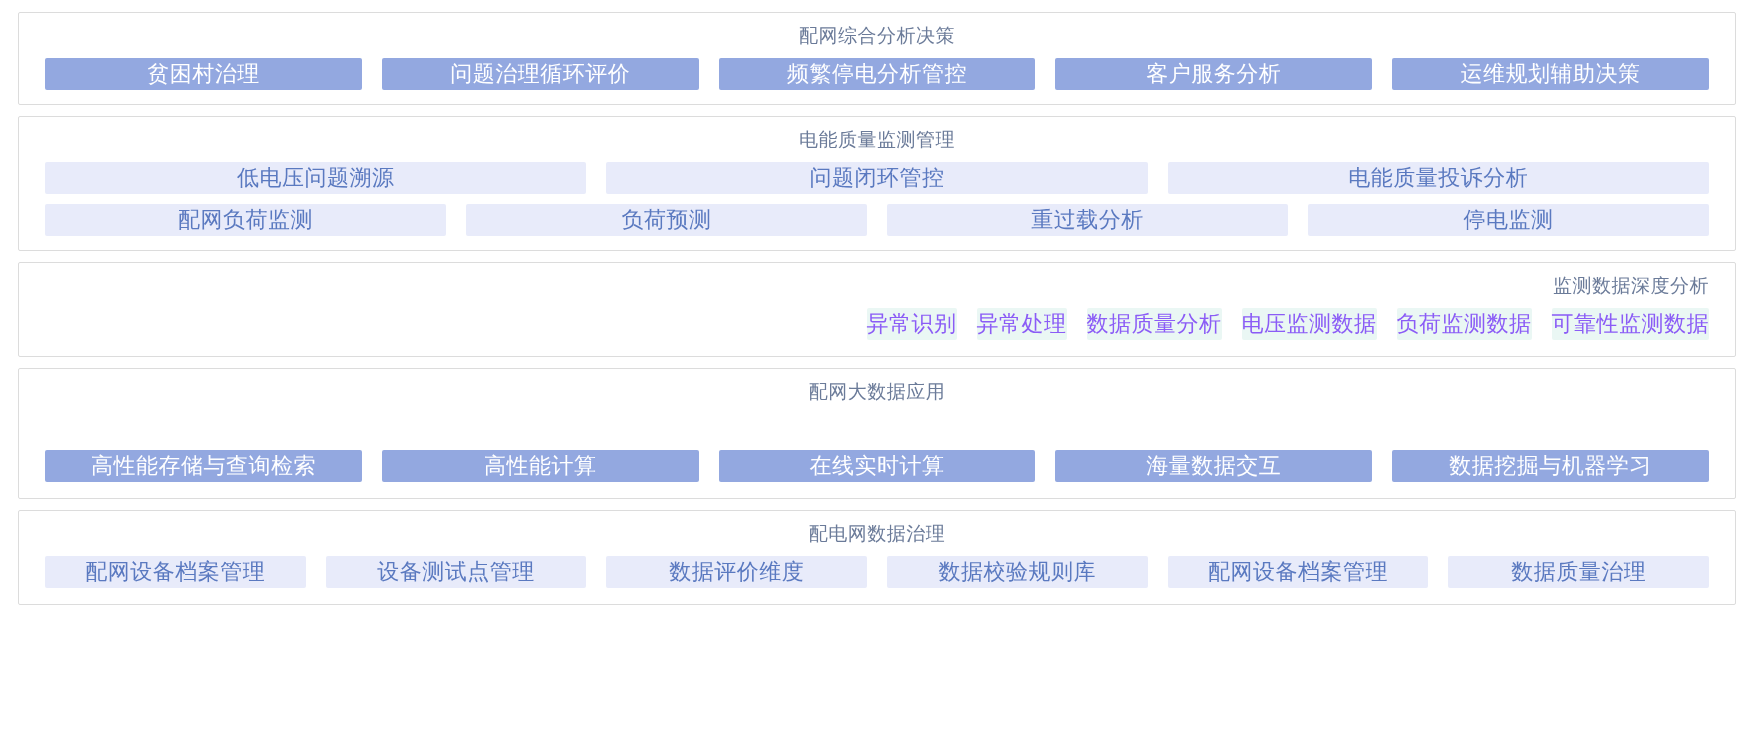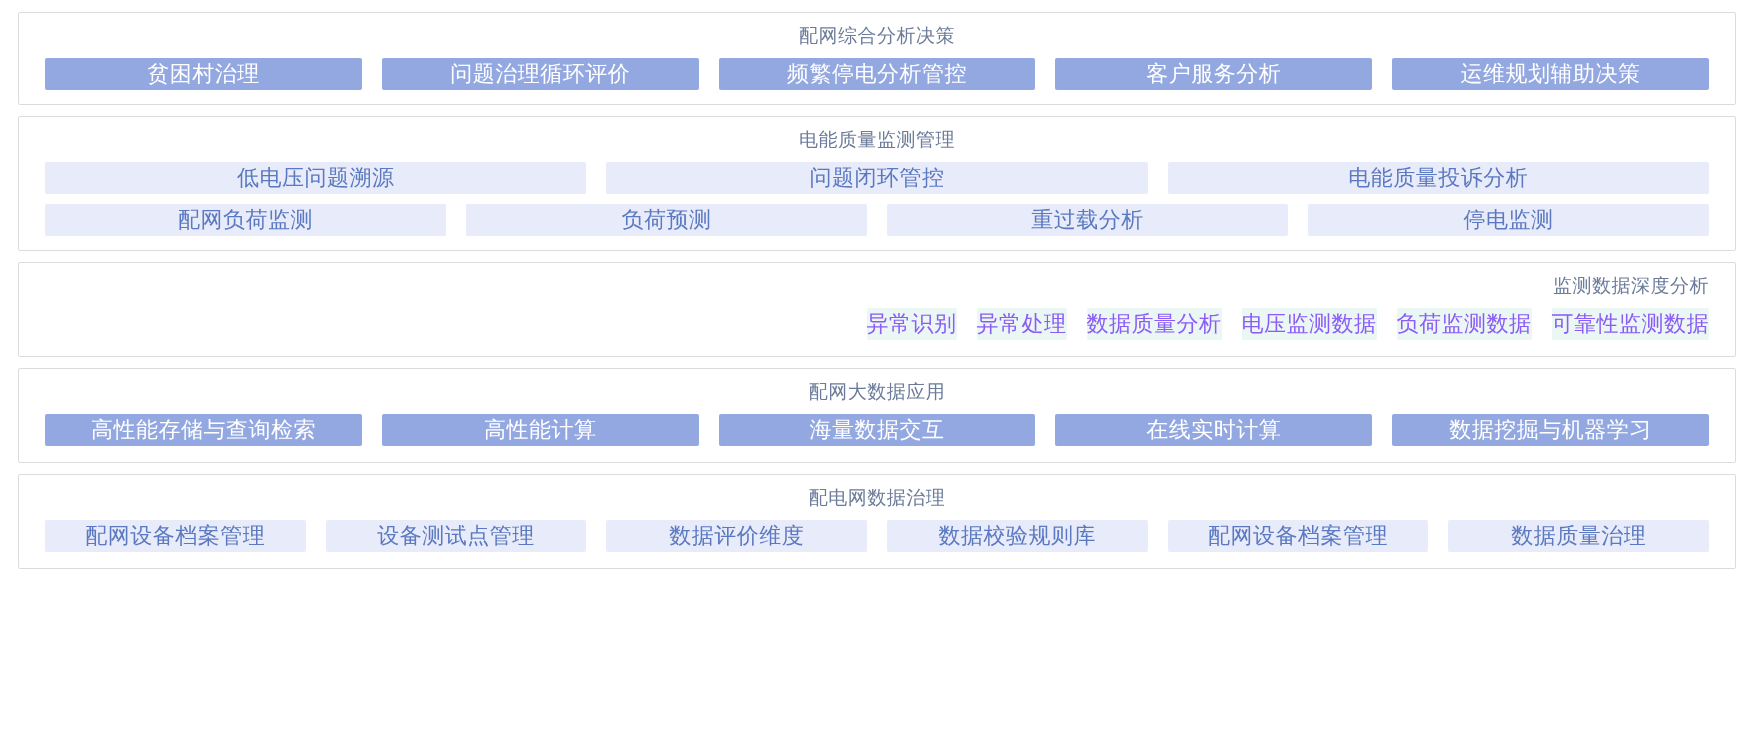--- a/index.html
+++ b/index.html
@@ -64,21 +64,21 @@
     color: #5a79c0;
   }
   
   .cell.mint {
     background: #eaf7f4;
     color: #8b5cf6;
   }
   .sec-decision  { }
   .sec-quality   { padding-bottom: 14px; }
   .sec-deep      { padding-bottom: 16px; align-items: flex-end; }
-  .sec-bigdata   { padding-bottom: 16px; }
+  .sec-bigdata   { padding-bottom: 16px; gap: 36px; }
   .sec-gov       { padding-bottom: 16px; }
 </style>
 </head>
 <body>
 
 <div id="page">
 
   <div class="section sec-decision">
     <div class="section-title">配网综合分析决策</div>
     <div class="row">
@@ -115,22 +115,22 @@
       <div class="cell mint">负荷监测数据</div>
       <div class="cell mint">可靠性监测数据</div>
     </div>
   </div>
 
   <div class="section sec-bigdata">
     <div class="section-title">配网大数据应用</div>
     <div class="row">
       <div class="cell solid">高性能存储与查询检索</div>
       <div class="cell solid">高性能计算</div>
+      <div class="cell solid">在线实时计算</div>
       <div class="cell solid">海量数据交互</div>
-      <div class="cell solid">在线实时计算</div>
       <div class="cell solid">数据挖掘与机器学习</div>
     </div>
   </div>
 
   <div class="section sec-gov">
     <div class="section-title">配电网数据治理</div>
     <div class="row">
       <div class="cell lavender">配网设备档案管理</div>
       <div class="cell lavender">设备测试点管理</div>
       <div class="cell lavender">数据评价维度</div>

